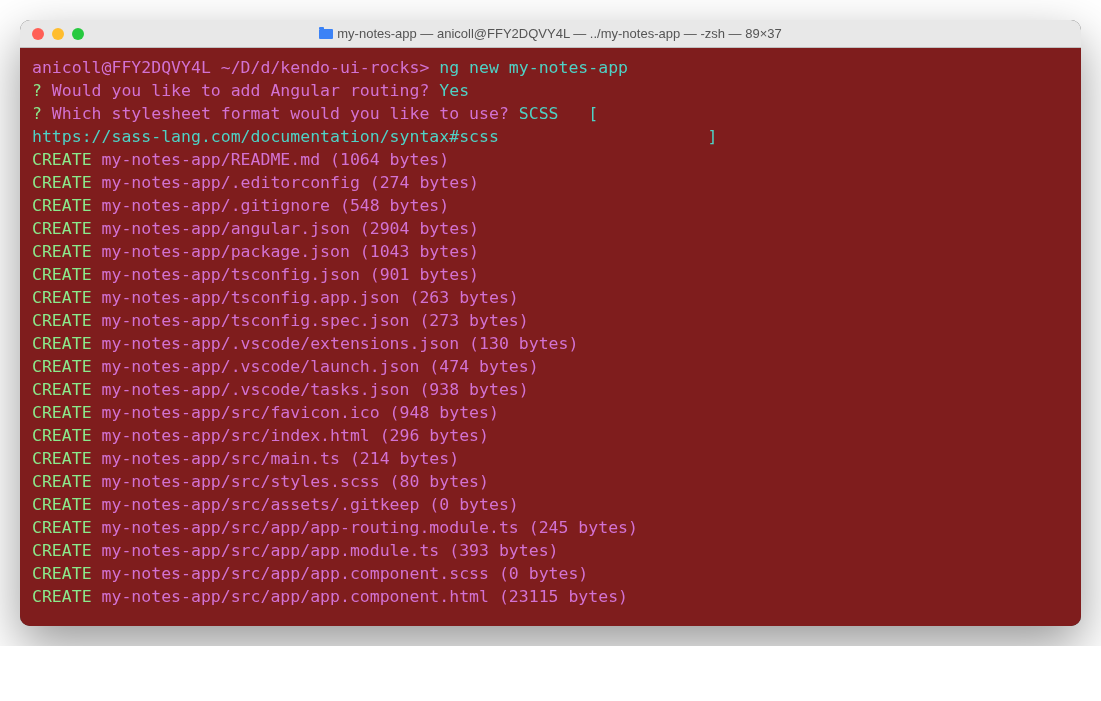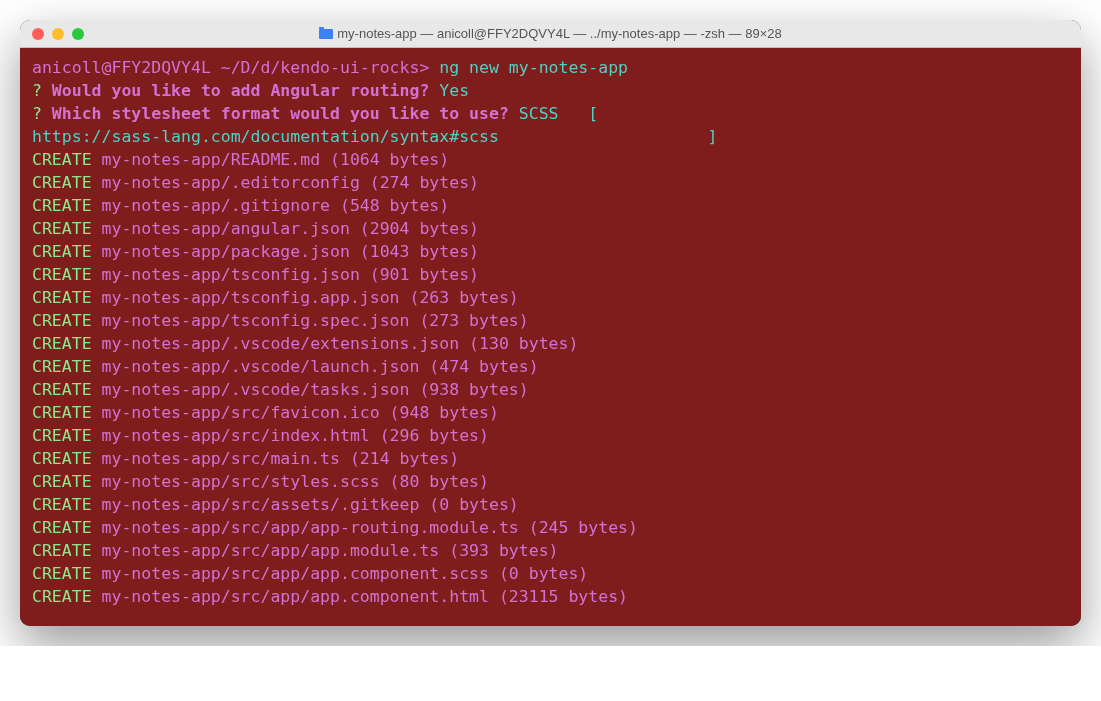--- a/index.html
+++ b/index.html
@@ -69,33 +69,33 @@
       padding: 8px 12px 18px 12px;
       font-family: "Menlo", "Consolas", monospace;
       font-size: 16.5px;
       line-height: 23px;
       color: #ddd;
       white-space: pre;
     }
     .violet { color: #d272d2; }
     .cyan  { color: #4fd1c5; }
     .green { color: #8be98b; }
-    .bold  { font-weight: bold; }
+    .bold  { font-weight: normal; }
     .line { display: block; }
   </style>
 </head>
 <body>
 
 <div class="window">
   <div class="titlebar">
     <div class="traffic">
       <div class="light red"></div>
       <div class="light yellow"></div>
       <div class="light green"></div>
     </div>
     <div class="title">
       <span class="folder-icon"></span>
-      <span>my-notes-app — anicoll@FFY2DQVY4L — ../my-notes-app — -zsh — 89×28</span>
+      <span>my-notes-app — anicoll@FFY2DQVY4L — ../my-notes-app — -zsh — 89×37</span>
     </div>
   </div>
 
   <div class="term"><span class="line"><span class="violet">anicoll@FFY2DQVY4L ~/D/d/kendo-ui-rocks&gt;</span><span class="cyan"> ng new my-notes-app</span></span><span class="line"><span class="green">?</span><span class="violet bold"> Would you like to add Angular routing?</span><span class="cyan"> Yes</span></span><span class="line"><span class="green">?</span><span class="violet bold"> Which stylesheet format would you like to use?</span><span class="cyan"> SCSS   [ </span></span><span class="line"><span class="cyan">https://sass-lang.com/documentation/syntax#scss</span><span class="cyan">                     ]</span></span><span class="line"><span class="green">CREATE</span><span class="violet"> my-notes-app/README.md (1064 bytes)</span></span><span class="line"><span class="green">CREATE</span><span class="violet"> my-notes-app/.editorconfig (274 bytes)</span></span><span class="line"><span class="green">CREATE</span><span class="violet"> my-notes-app/.gitignore (548 bytes)</span></span><span class="line"><span class="green">CREATE</span><span class="violet"> my-notes-app/angular.json (2904 bytes)</span></span><span class="line"><span class="green">CREATE</span><span class="violet"> my-notes-app/package.json (1043 bytes)</span></span><span class="line"><span class="green">CREATE</span><span class="violet"> my-notes-app/tsconfig.json (901 bytes)</span></span><span class="line"><span class="green">CREATE</span><span class="violet"> my-notes-app/tsconfig.app.json (263 bytes)</span></span><span class="line"><span class="green">CREATE</span><span class="violet"> my-notes-app/tsconfig.spec.json (273 bytes)</span></span><span class="line"><span class="green">CREATE</span><span class="violet"> my-notes-app/.vscode/extensions.json (130 bytes)</span></span><span class="line"><span class="green">CREATE</span><span class="violet"> my-notes-app/.vscode/launch.json (474 bytes)</span></span><span class="line"><span class="green">CREATE</span><span class="violet"> my-notes-app/.vscode/tasks.json (938 bytes)</span></span><span class="line"><span class="green">CREATE</span><span class="violet"> my-notes-app/src/favicon.ico (948 bytes)</span></span><span class="line"><span class="green">CREATE</span><span class="violet"> my-notes-app/src/index.html (296 bytes)</span></span><span class="line"><span class="green">CREATE</span><span class="violet"> my-notes-app/src/main.ts (214 bytes)</span></span><span class="line"><span class="green">CREATE</span><span class="violet"> my-notes-app/src/styles.scss (80 bytes)</span></span><span class="line"><span class="green">CREATE</span><span class="violet"> my-notes-app/src/assets/.gitkeep (0 bytes)</span></span><span class="line"><span class="green">CREATE</span><span class="violet"> my-notes-app/src/app/app-routing.module.ts (245 bytes)</span></span><span class="line"><span class="green">CREATE</span><span class="violet"> my-notes-app/src/app/app.module.ts (393 bytes)</span></span><span class="line"><span class="green">CREATE</span><span class="violet"> my-notes-app/src/app/app.component.scss (0 bytes)</span></span><span class="line"><span class="green">CREATE</span><span class="violet"> my-notes-app/src/app/app.component.html (23115 bytes)</span></span></div>
 </div>
 
 </body></html>

